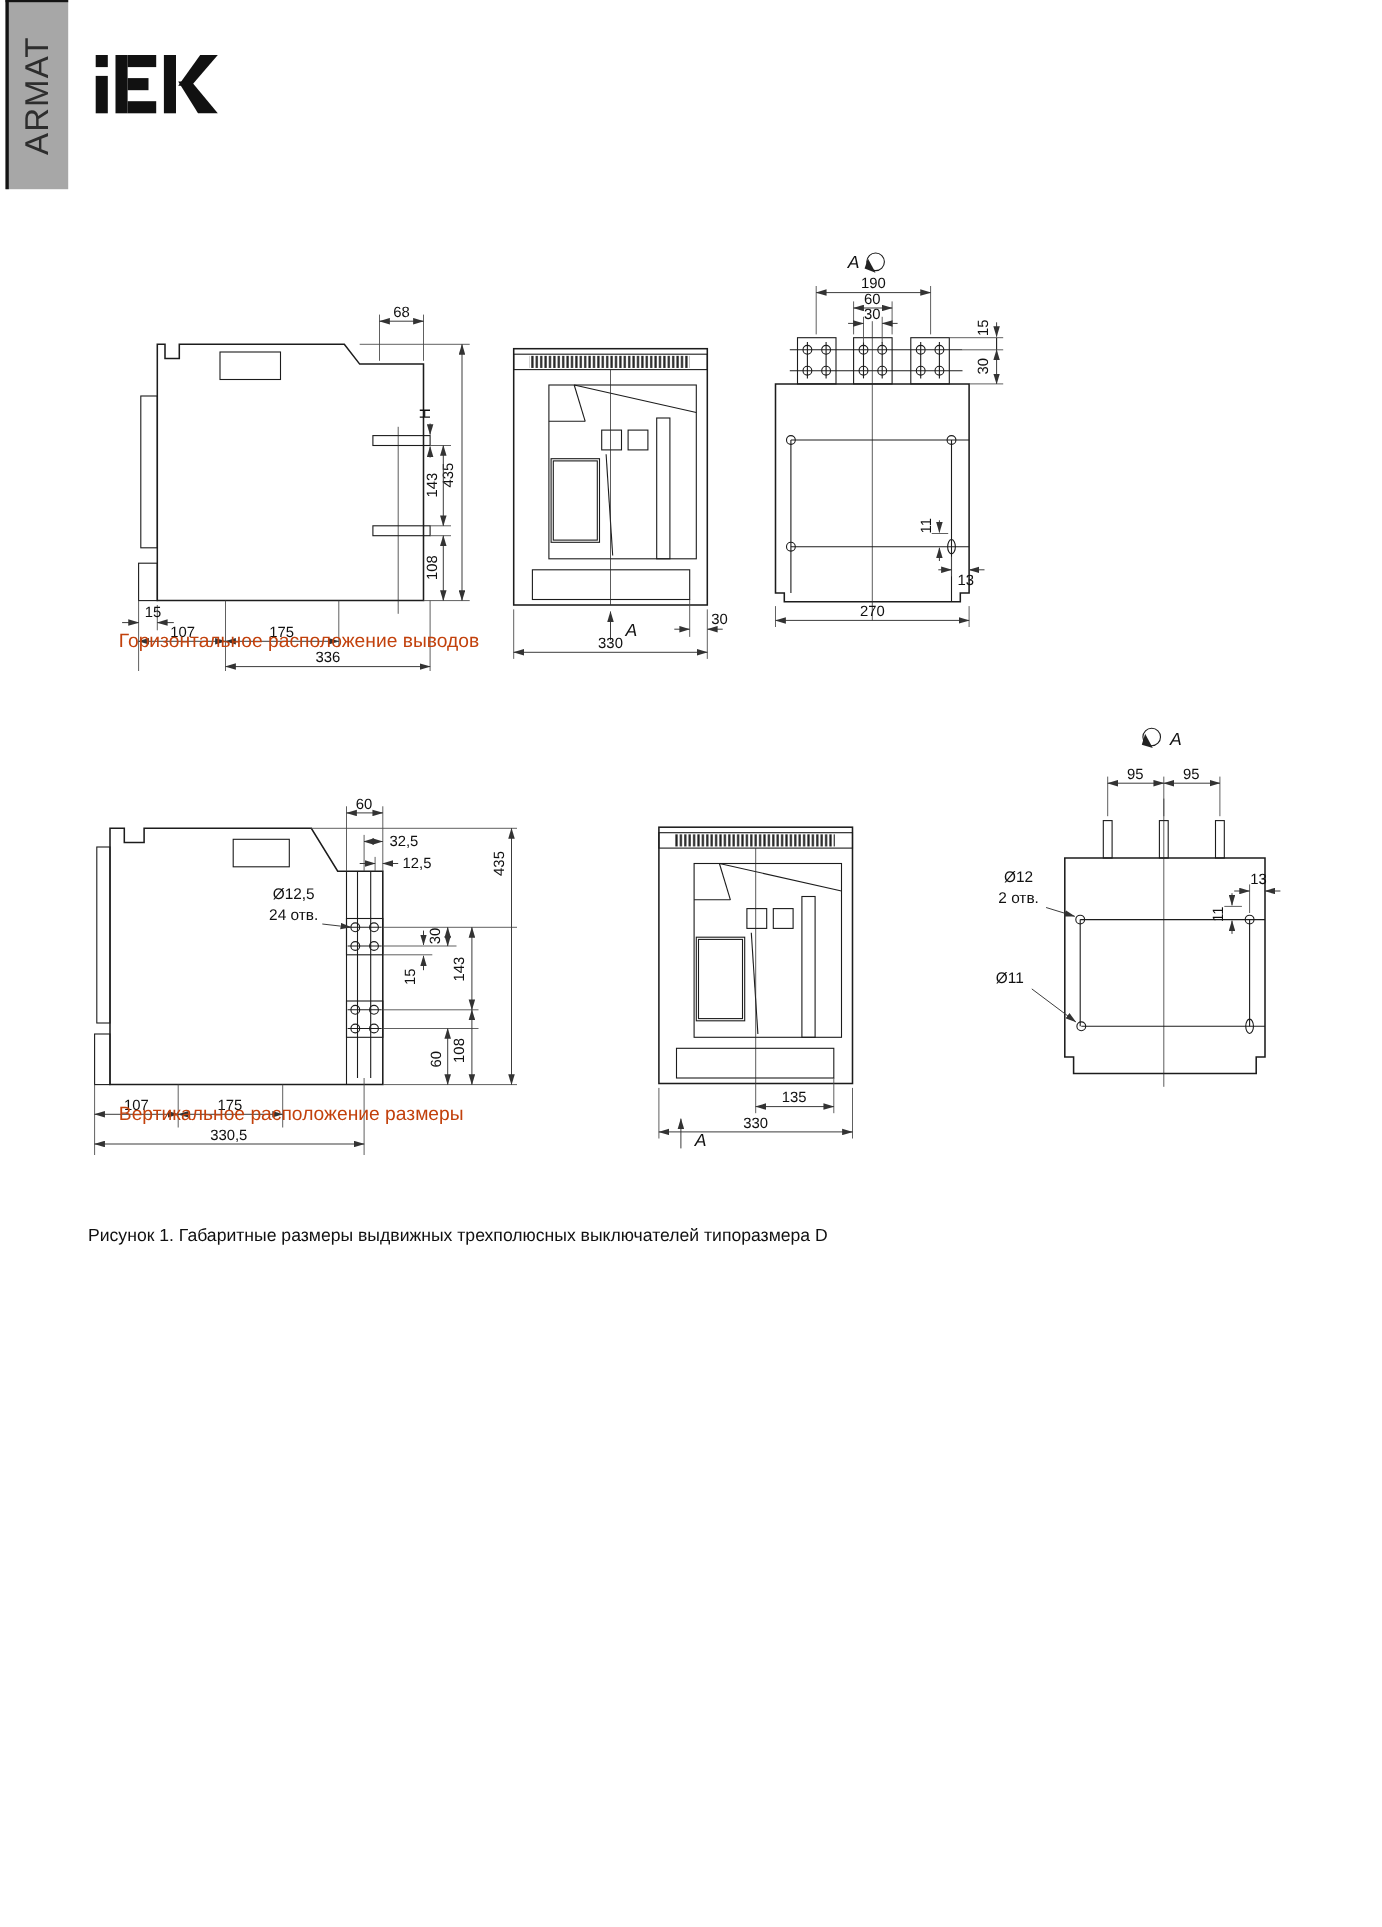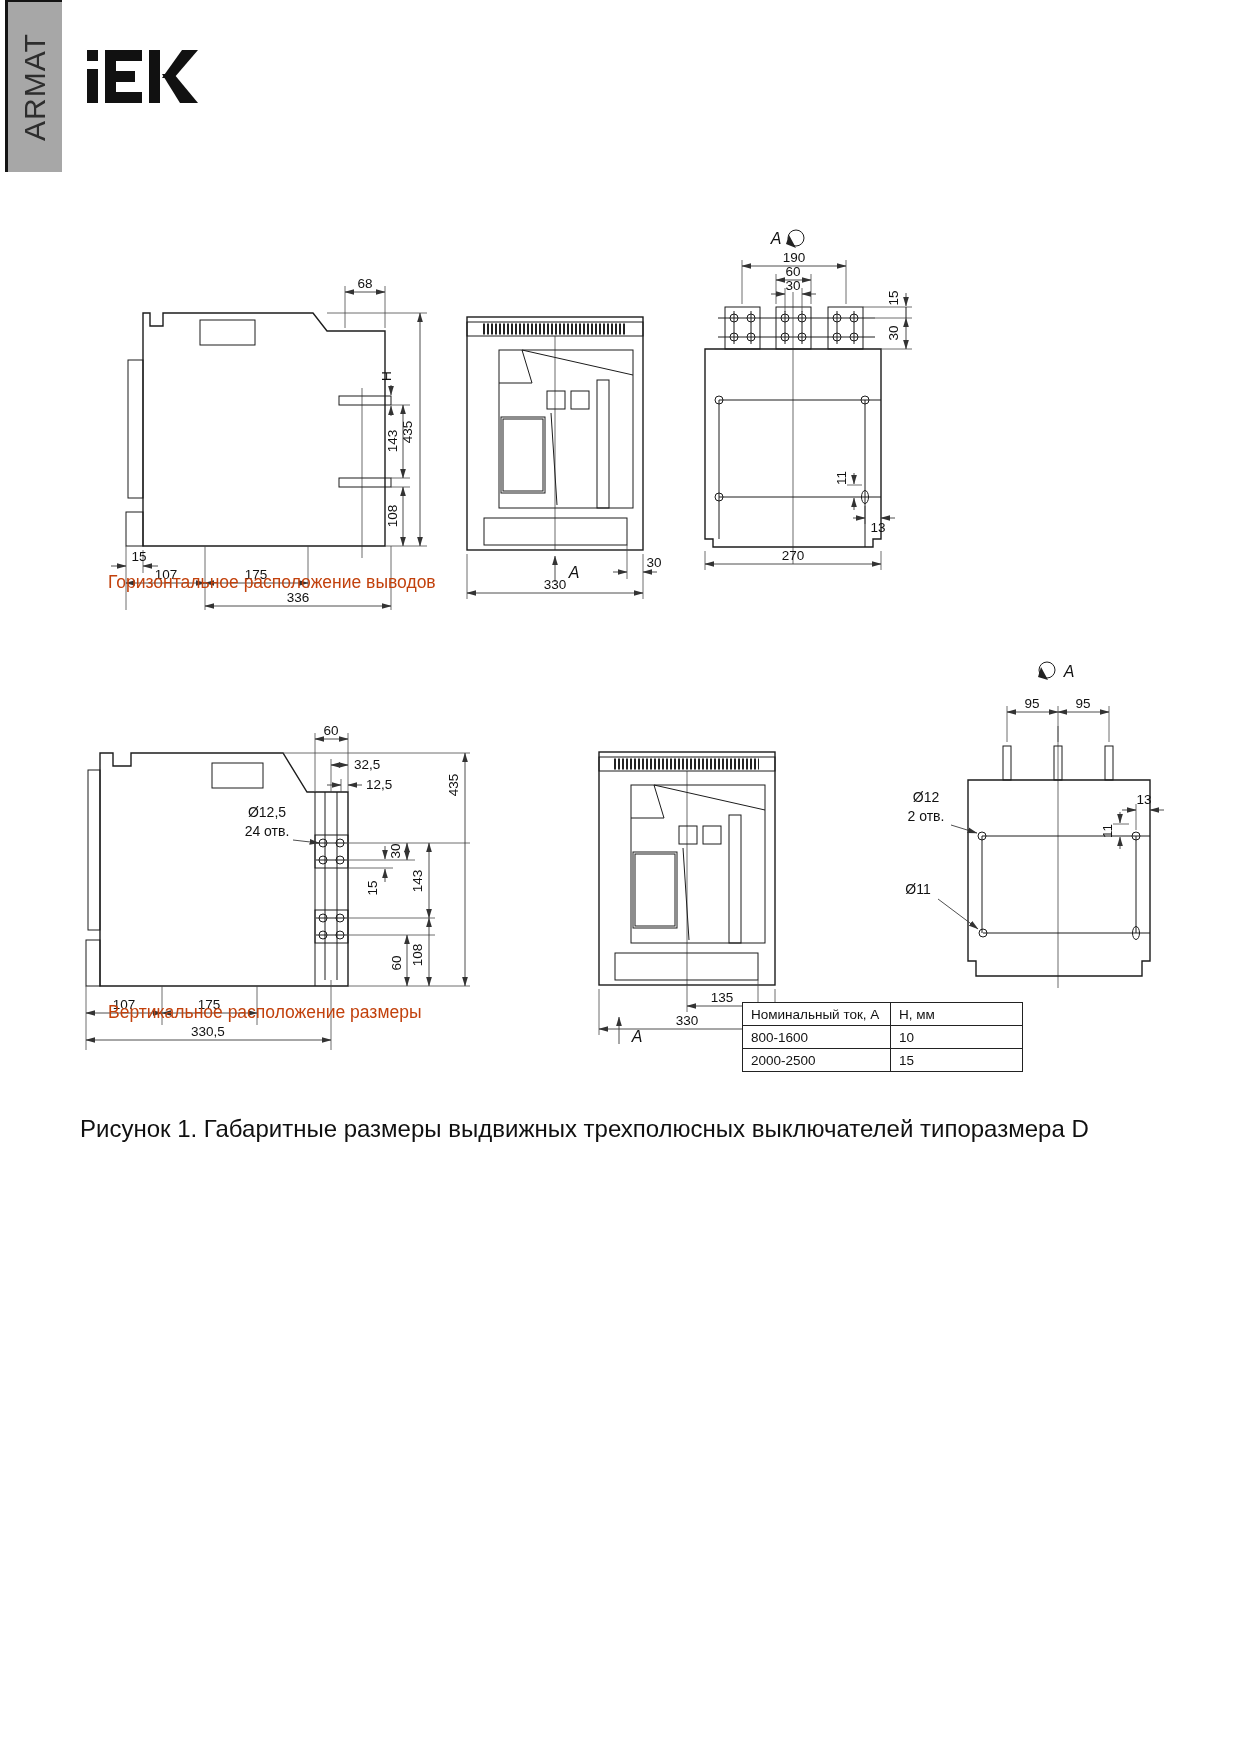--- a/index.html
+++ b/index.html
@@ -12,21 +12,21 @@
   .ol2{fill:none;stroke:#1c1c1c;stroke-width:1}
   .thin{fill:none;stroke:#2b2b2b;stroke-width:.7}
   .dim{fill:none;stroke:#3a3a3a;stroke-width:.9}
   .ext{fill:none;stroke:#4a4a4a;stroke-width:.8}
   text{fill:#111;font-family:"Liberation Sans",sans-serif}
   .dt{font-size:13.5px;text-anchor:middle}
   .dts{font-size:13.5px;text-anchor:start}
   .va{font-size:16px;font-style:italic;text-anchor:middle}
   .ldr{font-size:14px;text-anchor:middle}
   .cap{position:absolute;font-size:17.5px;color:#c2410c}
-  .figcap{position:absolute;font-size:24px;color:#101010}
+  .figcap{position:absolute;font-size:16px;color:#101010}
   #armat-banner{position:absolute;left:5px;top:0;width:57px;height:172px;
      background:#a7a7a7;border-left:3px solid #141414;border-top:2px solid #141414;}
   #armat-banner span{position:absolute;left:50%;top:50%;
      transform:translate(-50%,-50%) rotate(-90deg);
      font-size:30px;letter-spacing:1px;color:#2d2d2d;white-space:nowrap}
   #dim-table{position:absolute;left:742px;top:1002px;border-collapse:collapse}
   #dim-table td{border:1.3px solid #222;font-size:13.5px;color:#111;
      padding:3px 8px;height:23px;background:#fff}
   #dim-table td.c1{width:148px}
   #dim-table td.c2{width:132px}
@@ -373,34 +373,18 @@
       <line class="dim" x1="272" y1="232" x2="286" y2="232" marker-end="url(#ar)"></line>
       <line class="dim" x1="314" y1="232" x2="300" y2="232" marker-end="url(#ar)"></line>
       <text class="dt" x="294" y="226">13</text>
       <line class="ext" x1="263" y1="246" x2="279" y2="246"></line>
       <line class="dim" x1="270" y1="234" x2="270" y2="245" marker-end="url(#ar)"></line>
       <line class="dim" x1="270" y1="271" x2="270" y2="259" marker-end="url(#ar)"></line>
       <text class="dt" x="262" y="253" transform="rotate(-90 262 253)">11</text>
     </g>
   </svg>
 
-  <table id="dim-table">
-    <tbody>
-        <tr>
-      <td class="c1">Номинальный ток, А</td>
-      <td class="c2">Н, мм</td>
-    </tr>
-    <tr>
-      <td class="c1">800-1600</td>
-      <td class="c2">10</td>
-    </tr>
-    <tr>
-      <td class="c1">2000-2500</td>
-      <td class="c2">15</td>
-    </tr>
-  </tbody>
-    </table>
 
   <div class="cap" style="left:108px;top:1002px">Вертикальное расположение размеры</div>
 
   <div class="figcap" style="left:80px;top:1115px">Рисунок 1. Габаритные размеры выдвижных трехполюсных выключателей типоразмера D</div>
 
 </div>
 
 </body></html>

